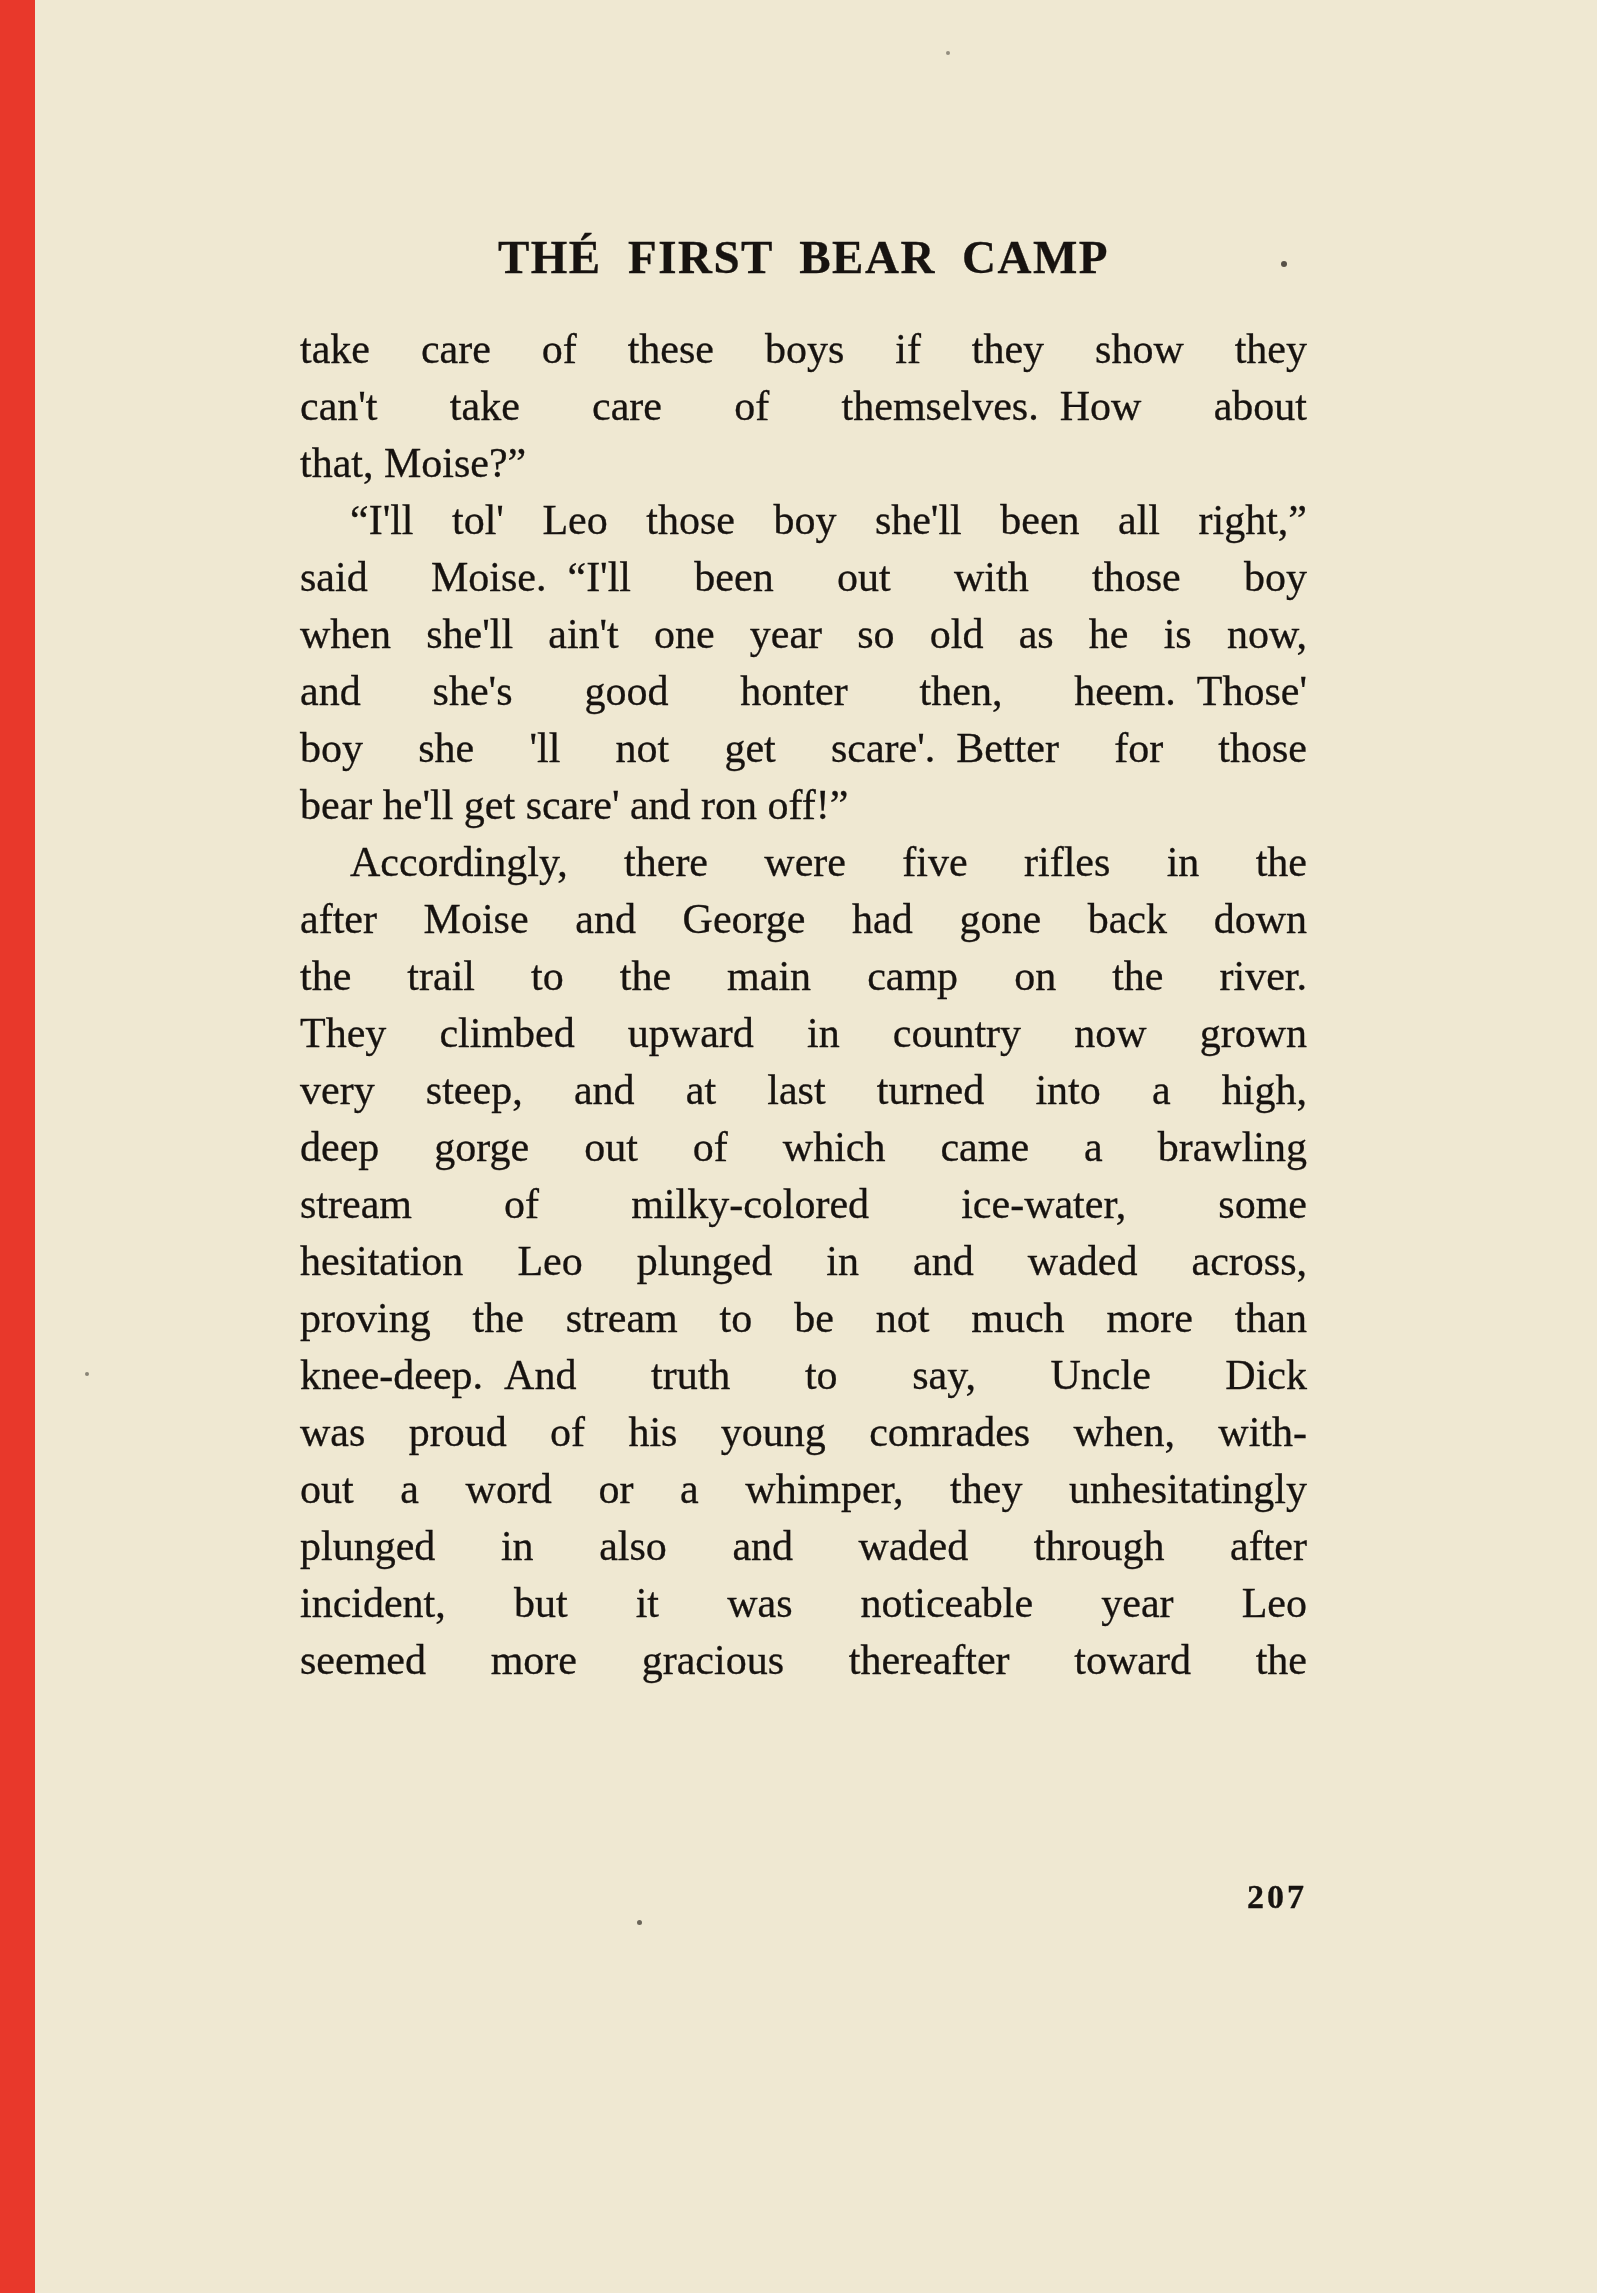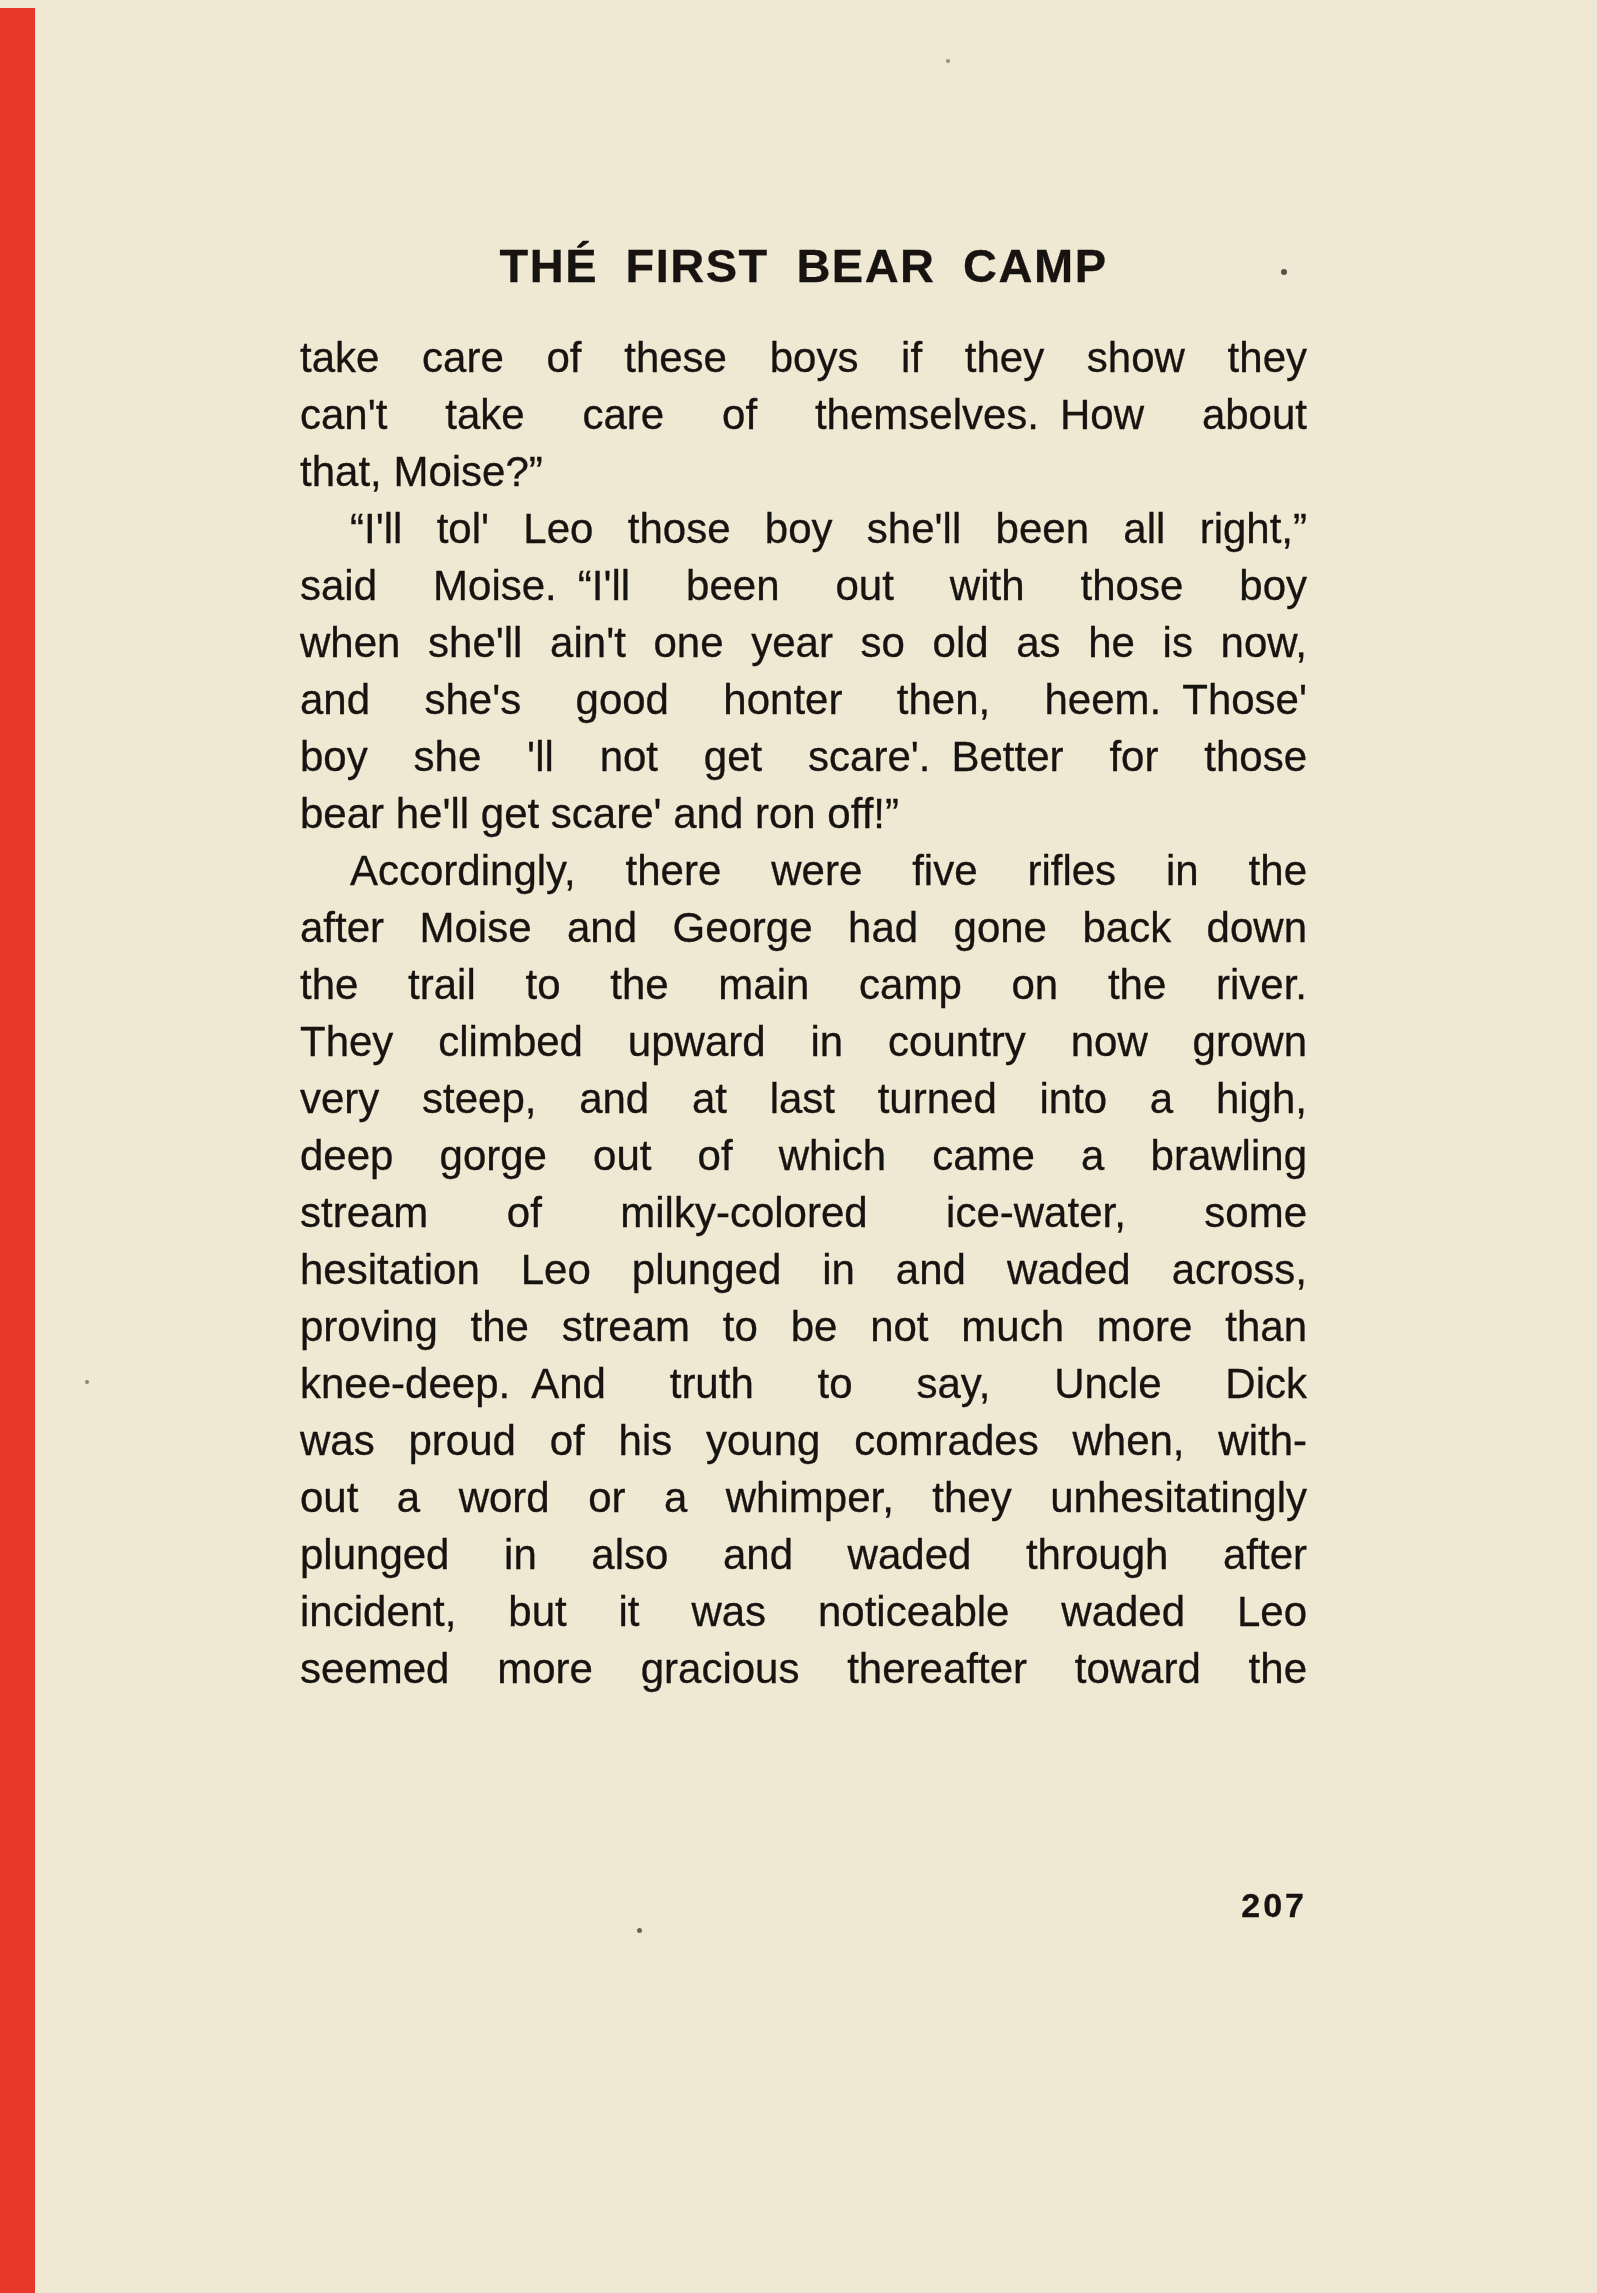--- a/index.html
+++ b/index.html
@@ -9,23 +9,22 @@
   body {
     width: 1598px;
     height: 2294px;
     position: relative;
     overflow: hidden;
     background: var(--paper, #efe8d2);
   }
   .page {
     position: absolute;
     inset: 0;
-    font-family: Liberation Sans, sans-serif;
+    font-family: Liberation Serif, serif;
     color: var(--ink, #171310);
-    margin-top: 8px;
   }
   .spine-strip {
     position: absolute;
     left: 0;
     top: 0;
     bottom: 0;
     width: 35px;
     background: var(--spine, #e8382b);
   }
   .running-head {
@@ -115,20 +114,20 @@
     <div class="line">They climbed upward in country now grown</div>
     <div class="line">very steep, and at last turned into a high,</div>
     <div class="line">deep gorge out of which came a brawling</div>
     <div class="line">stream of milky-colored ice-water, some</div>
     <div class="line">hesitation Leo plunged in and waded across,</div>
     <div class="line">proving the stream to be not much more than</div>
     <div class="line">knee-deep. And truth to say, Uncle Dick</div>
     <div class="line">was proud of his young comrades when, with-</div>
     <div class="line">out a word or a whimper, they unhesitatingly</div>
     <div class="line">plunged in also and waded through after</div>
-    <div class="line">incident, but it was noticeable waded Leo</div>
+    <div class="line">incident, but it was noticeable year Leo</div>
     <div class="line">seemed more gracious thereafter toward the</div>
   </div>
 
   <div class="page-number">207</div>
 
 </div>
 
 
 </body></html>

